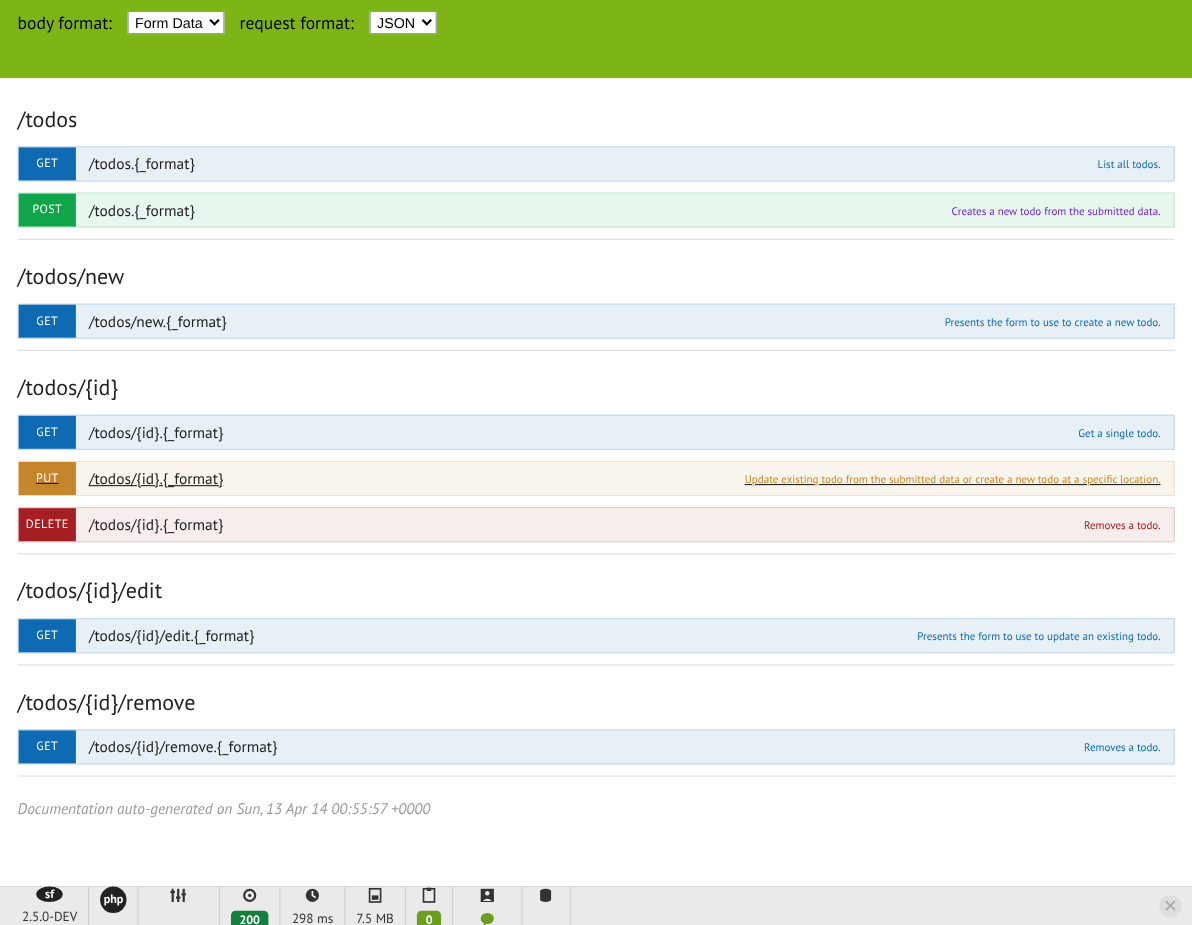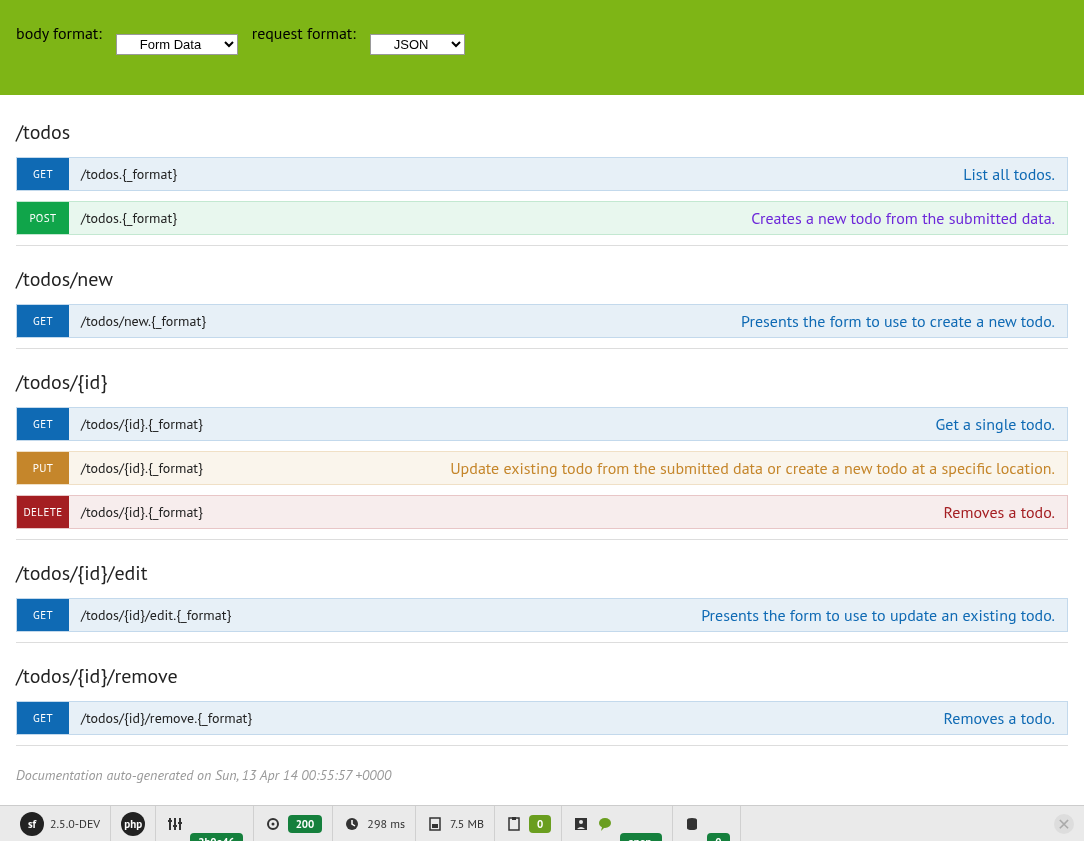--- a/index.html
+++ b/index.html
@@ -1,49 +1,49 @@
 <!DOCTYPE html>
 <html><head>
 <meta charset="utf-8">
 <style>
 * { box-sizing: border-box; margin: 0; padding: 0; }
 body { font-family: "PT Sans", "Helvetica Neue", Arial, sans-serif; font-size: 14px; color: #222; background: #fff; }
 .header { background: #7eb516; padding: 10px 16px 40px; display: flex; align-items: flex-start; justify-content: space-between; }
 .header h1 { color: #000; font-size: 22px; font-weight: 700; }
 .header-right { display: flex; gap: 14px; align-items: center; color: #000; font-size: 16px; justify-content: center; }
-.header-right select { font-size: 13px; padding: 1px 19px; background: #fff; border: 1px solid #999; margin-top: 24px; }
+.header-right select { font-size: 13px; padding: 1px 2px; background: #fff; border: 1px solid #999; }
 .content { padding: 24px 16px 10px; }
 .section { }
 .section-title { font-size: 20px; font-weight: 400; color: #222; margin-bottom: 12px; }
 .endpoint { display: flex; align-items: stretch; margin-bottom: 10px; border: 1px solid; }
 .method-badge { width: 52px; min-width: 52px; color: #fff; font-size: 11px; font-weight: 400; display: flex; align-items: center; justify-content: center; text-transform: uppercase; letter-spacing: 0.4px; padding: 6px 0; }
 .endpoint-body { flex: 1; display: flex; align-items: center; justify-content: space-between; padding: 6px 12px; }
 .endpoint-path { font-family: "PT Sans", sans-serif; font-size: 14px; color: #222; }
-.endpoint-desc { font-size: 16px; }
+.endpoint-desc { font-size: 10px; }
 
 .ep-get { border-color: #c3d9ec; background: #e7f0f7; }
 .ep-get .method-badge { background: #0f6ab4; }
 .ep-get .endpoint-desc { color: #0f6ab4; }
 
 .ep-post { border-color: #c3e8d1; background: #e8f7ee; }
 .ep-post .method-badge { background: #10a54a; }
 .ep-post .endpoint-desc { color: #6d28d9; }
 
-.ep-put { border-color: #f0e0c6; background: #faf5ec; }
+.ep-put { border-color: #f0e0c6; background: #faf5ec; text-decoration: underline; }
 .ep-put .method-badge { background: #c5862b; }
 .ep-put .endpoint-desc { color: #c5862b; }
 
 .ep-delete { border-color: #e8c6c7; background: #f7eded; }
 .ep-delete .method-badge { background: #a41e22; }
 .ep-delete .endpoint-desc { color: #a41e22; }
 .divider { border: none; border-top: 1px solid #ddd; margin: 6px 0 20px; }
 .footnote { color: #999; font-style: italic; font-size: 14px; margin-top: 8px; }
 
 .debug-bar { position: fixed; bottom: 0; left: 0; right: 0; height: 36px; background: #eaeaea; border-top: 1px solid #ccc; display: flex; align-items: center; padding: 0 10px; gap: 0; font-size: 12px; color: #333; }
-.db-item { display: flex; align-items: center; gap: 6px; padding: 0 10px; height: 100%; border-right: 1px solid #d0d0d0; }
+.db-item { display: flex; align-items: center; gap: 6px; padding: 0 10px; height: 100%; border-right: 1px solid #d0d0d0; flex-direction: column; }
 .db-icon { width: 24px; height: 24px; border-radius: 50%; background: #222; color: #fff; display: flex; align-items: center; justify-content: center; font-size: 11px; font-weight: 700; }
 .db-icon-sm { width: 18px; height: 18px; display: flex; align-items: center; justify-content: center; }
 .db-pill { background: #15803d; color: #fff; border-radius: 4px; padding: 2px 8px; font-size: 11px; font-weight: 700; }
 .db-pill-darkish { background: #6a9e1f; }
 .db-pill-dark { background: #15803d; margin-top: 36px; }
 .db-close { margin-left: auto; color: #aaa; font-size: 16px; cursor: pointer; width: 20px; height: 20px; border-radius: 50%; background: #ddd; display:flex;align-items:center;justify-content:center; }
 svg { display: block; }
 </style>
 </head>
 <body>

